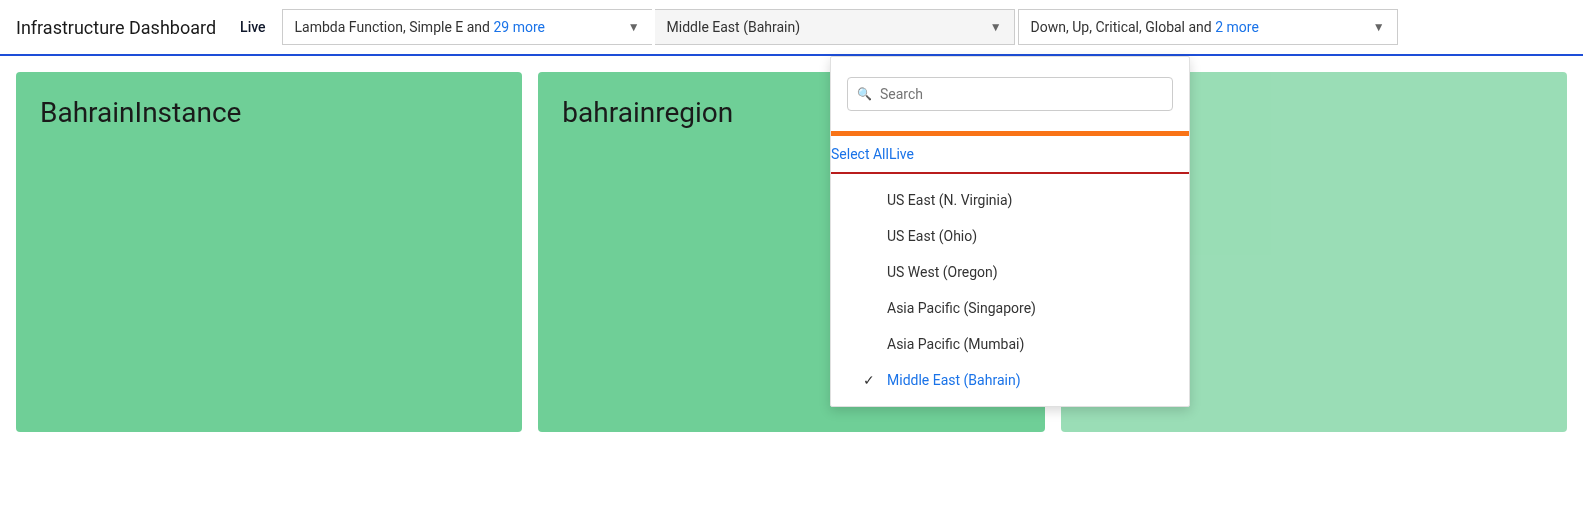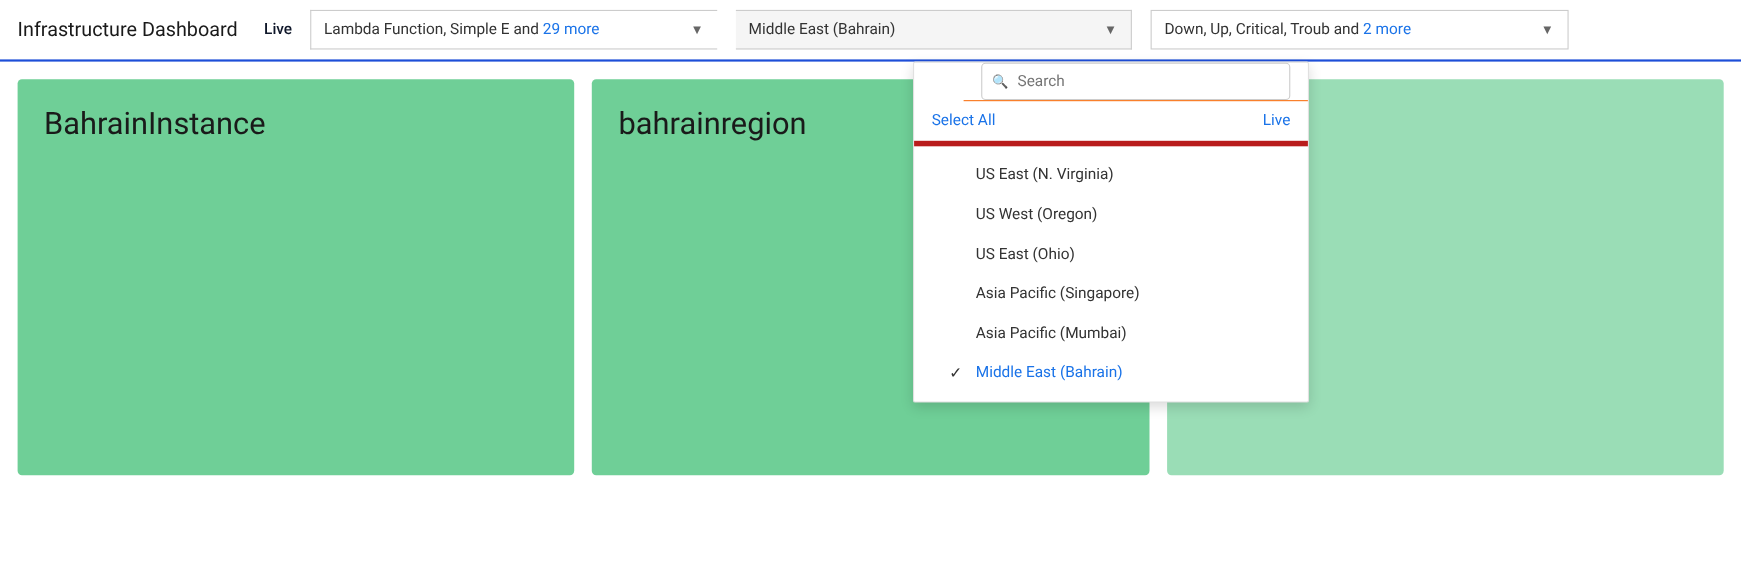--- a/index.html
+++ b/index.html
@@ -36,21 +36,21 @@
       color: #0f172a;
       font-size: 14px;
       font-weight: 500;
       margin-left: 8px;
     }
 
     .filter-bar {
       display: flex;
       align-items: center;
       flex: 1;
-      gap: 17px;
+      gap: 3px;
     }
 
     .dropdown-trigger {
       display: flex;
       align-items: center;
       justify-content: space-between;
       border: 1px solid #ccc;
       padding: 6px 12px;
       cursor: pointer;
       background: #fff;
@@ -125,23 +125,22 @@
       left: 830px;
       width: 360px;
       background: #fff;
       border: 1px solid #e0e0e0;
       box-shadow: 0 4px 12px rgba(0,0,0,0.15);
       z-index: 100;
       border-radius: 2px;
     }
 
     .dropdown-search-container {
-      padding: 0 16px;
-      border-bottom: 1px solid #f97316;
-      margin-left: 45px;
+      padding: 20px 16px;
+      border-bottom: 5px solid #f97316;
     }
 
     .dropdown-search {
       width: 100%;
       border: 1px solid #ccc;
       border-radius: 4px;
       padding: 8px 12px 8px 32px;
       font-size: 14px;
       color: #999;
       background: #fff;
@@ -158,23 +157,23 @@
       left: 10px;
       top: 50%;
       transform: translateY(-50%);
       font-size: 12px;
       color: #999;
       z-index: 1;
     }
 
     .dropdown-actions {
       display: flex;
-      justify-content: space-between;
-      padding: 10px 16px;
-      border-bottom: 5px solid #b91c1c;
+      justify-content: flex-start;
+      padding: 10px 0;
+      border-bottom: 2px solid #b91c1c;
     }
 
     .action-link {
       color: #1a73e8;
       font-size: 14px;
       cursor: pointer;
       text-decoration: none;
     }
 
     .dropdown-options {
@@ -217,21 +216,21 @@
       <span class="dropdown-arrow">▼</span>
     </div>
 
     <div class="dropdown-trigger region">
       <span class="filter-text">Middle East (Bahrain)</span>
       <span class="dropdown-arrow">▼</span>
     </div>
 
     <div class="dropdown-trigger status">
       <span class="filter-text">
-        <span>Down, Up, Critical, Troub and </span><span class="more-link">2 more</span>
+        <span>Down, Up, Critical, Global and </span><span class="more-link">2 more</span>
       </span>
       <span class="dropdown-arrow">▼</span>
     </div>
   </div>
 </div>
 
 <div class="main-content">
   <div class="card">
     <span class="card-title">BahrainInstance</span>
   </div>
@@ -253,24 +252,24 @@
       <span class="action-link">Select All</span>
       <span class="action-link">Live</span>
     </div>
 
     <div class="dropdown-options">
 
     <div class="dropdown-option">
           <span>US East (N. Virginia)</span>
         </div>
         <div class="dropdown-option">
+          <span>US East (Ohio)</span>
+        </div>
+        <div class="dropdown-option">
           <span>US West (Oregon)</span>
-        </div>
-        <div class="dropdown-option">
-          <span>US East (Ohio)</span>
         </div>
         <div class="dropdown-option">
           <span>Asia Pacific (Singapore)</span>
         </div>
         <div class="dropdown-option">
           <span>Asia Pacific (Mumbai)</span>
         </div>
         <div class="dropdown-option selected">
           <span class="check-mark">✓</span>
           <span>Middle East (Bahrain)</span>

